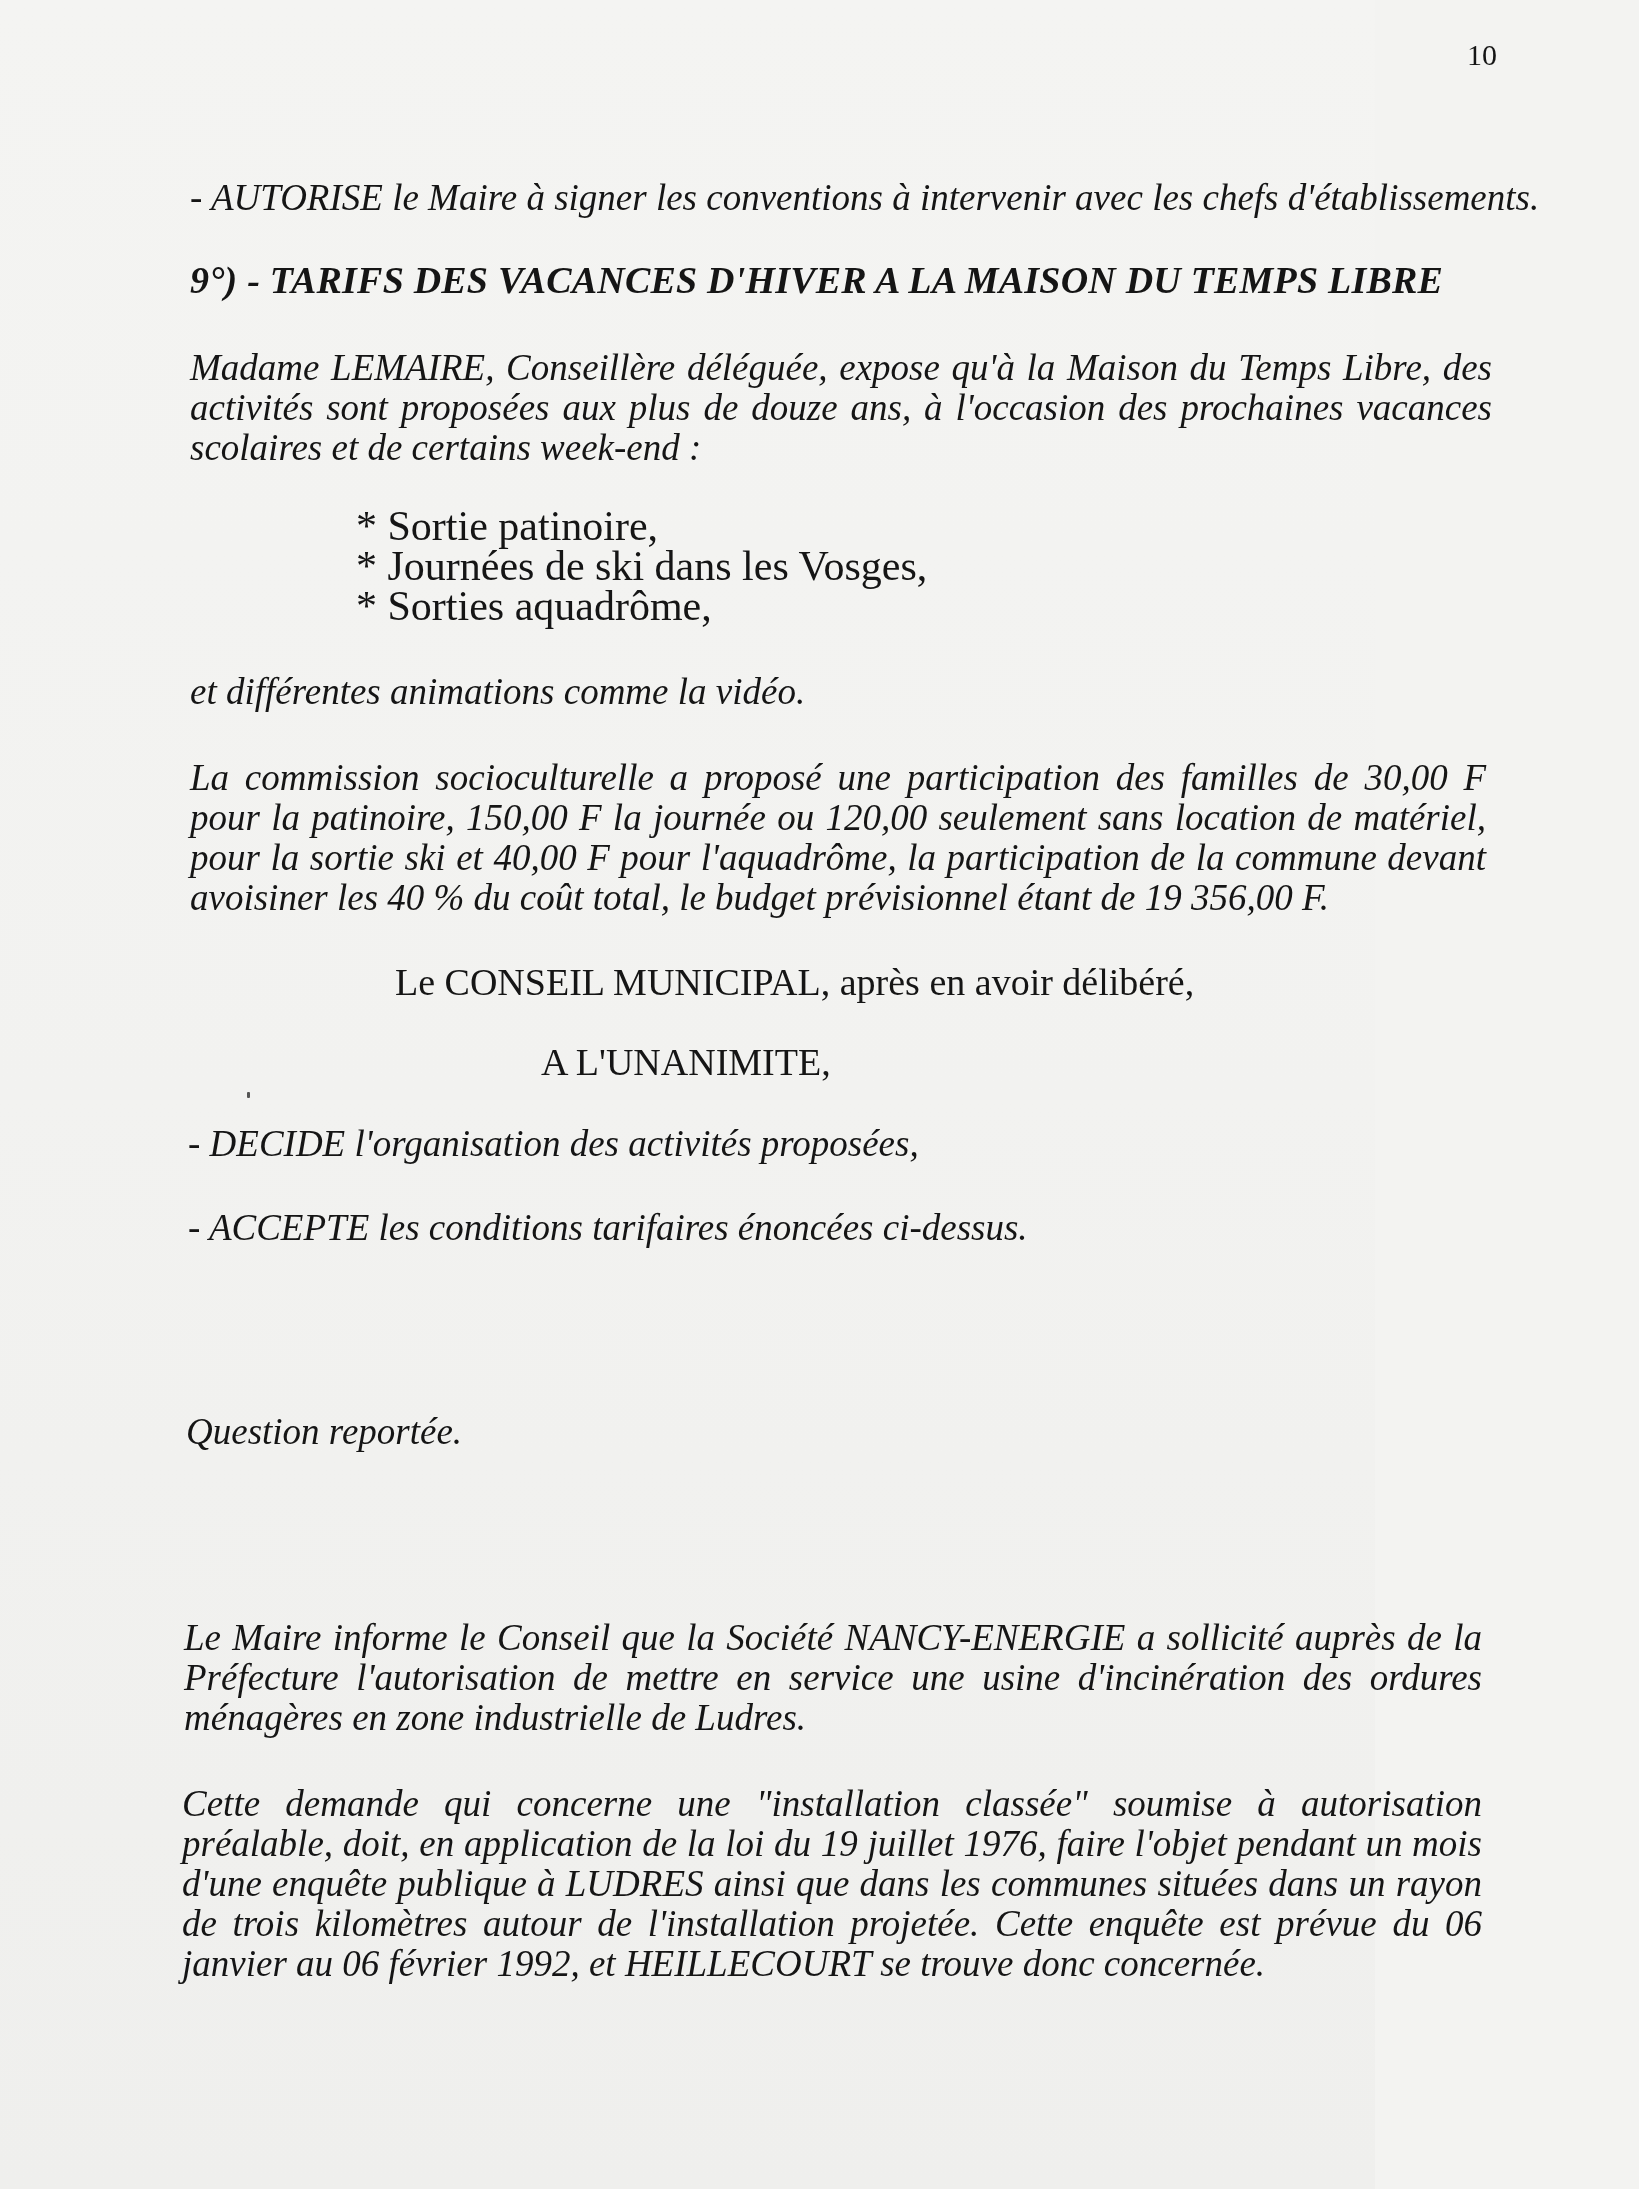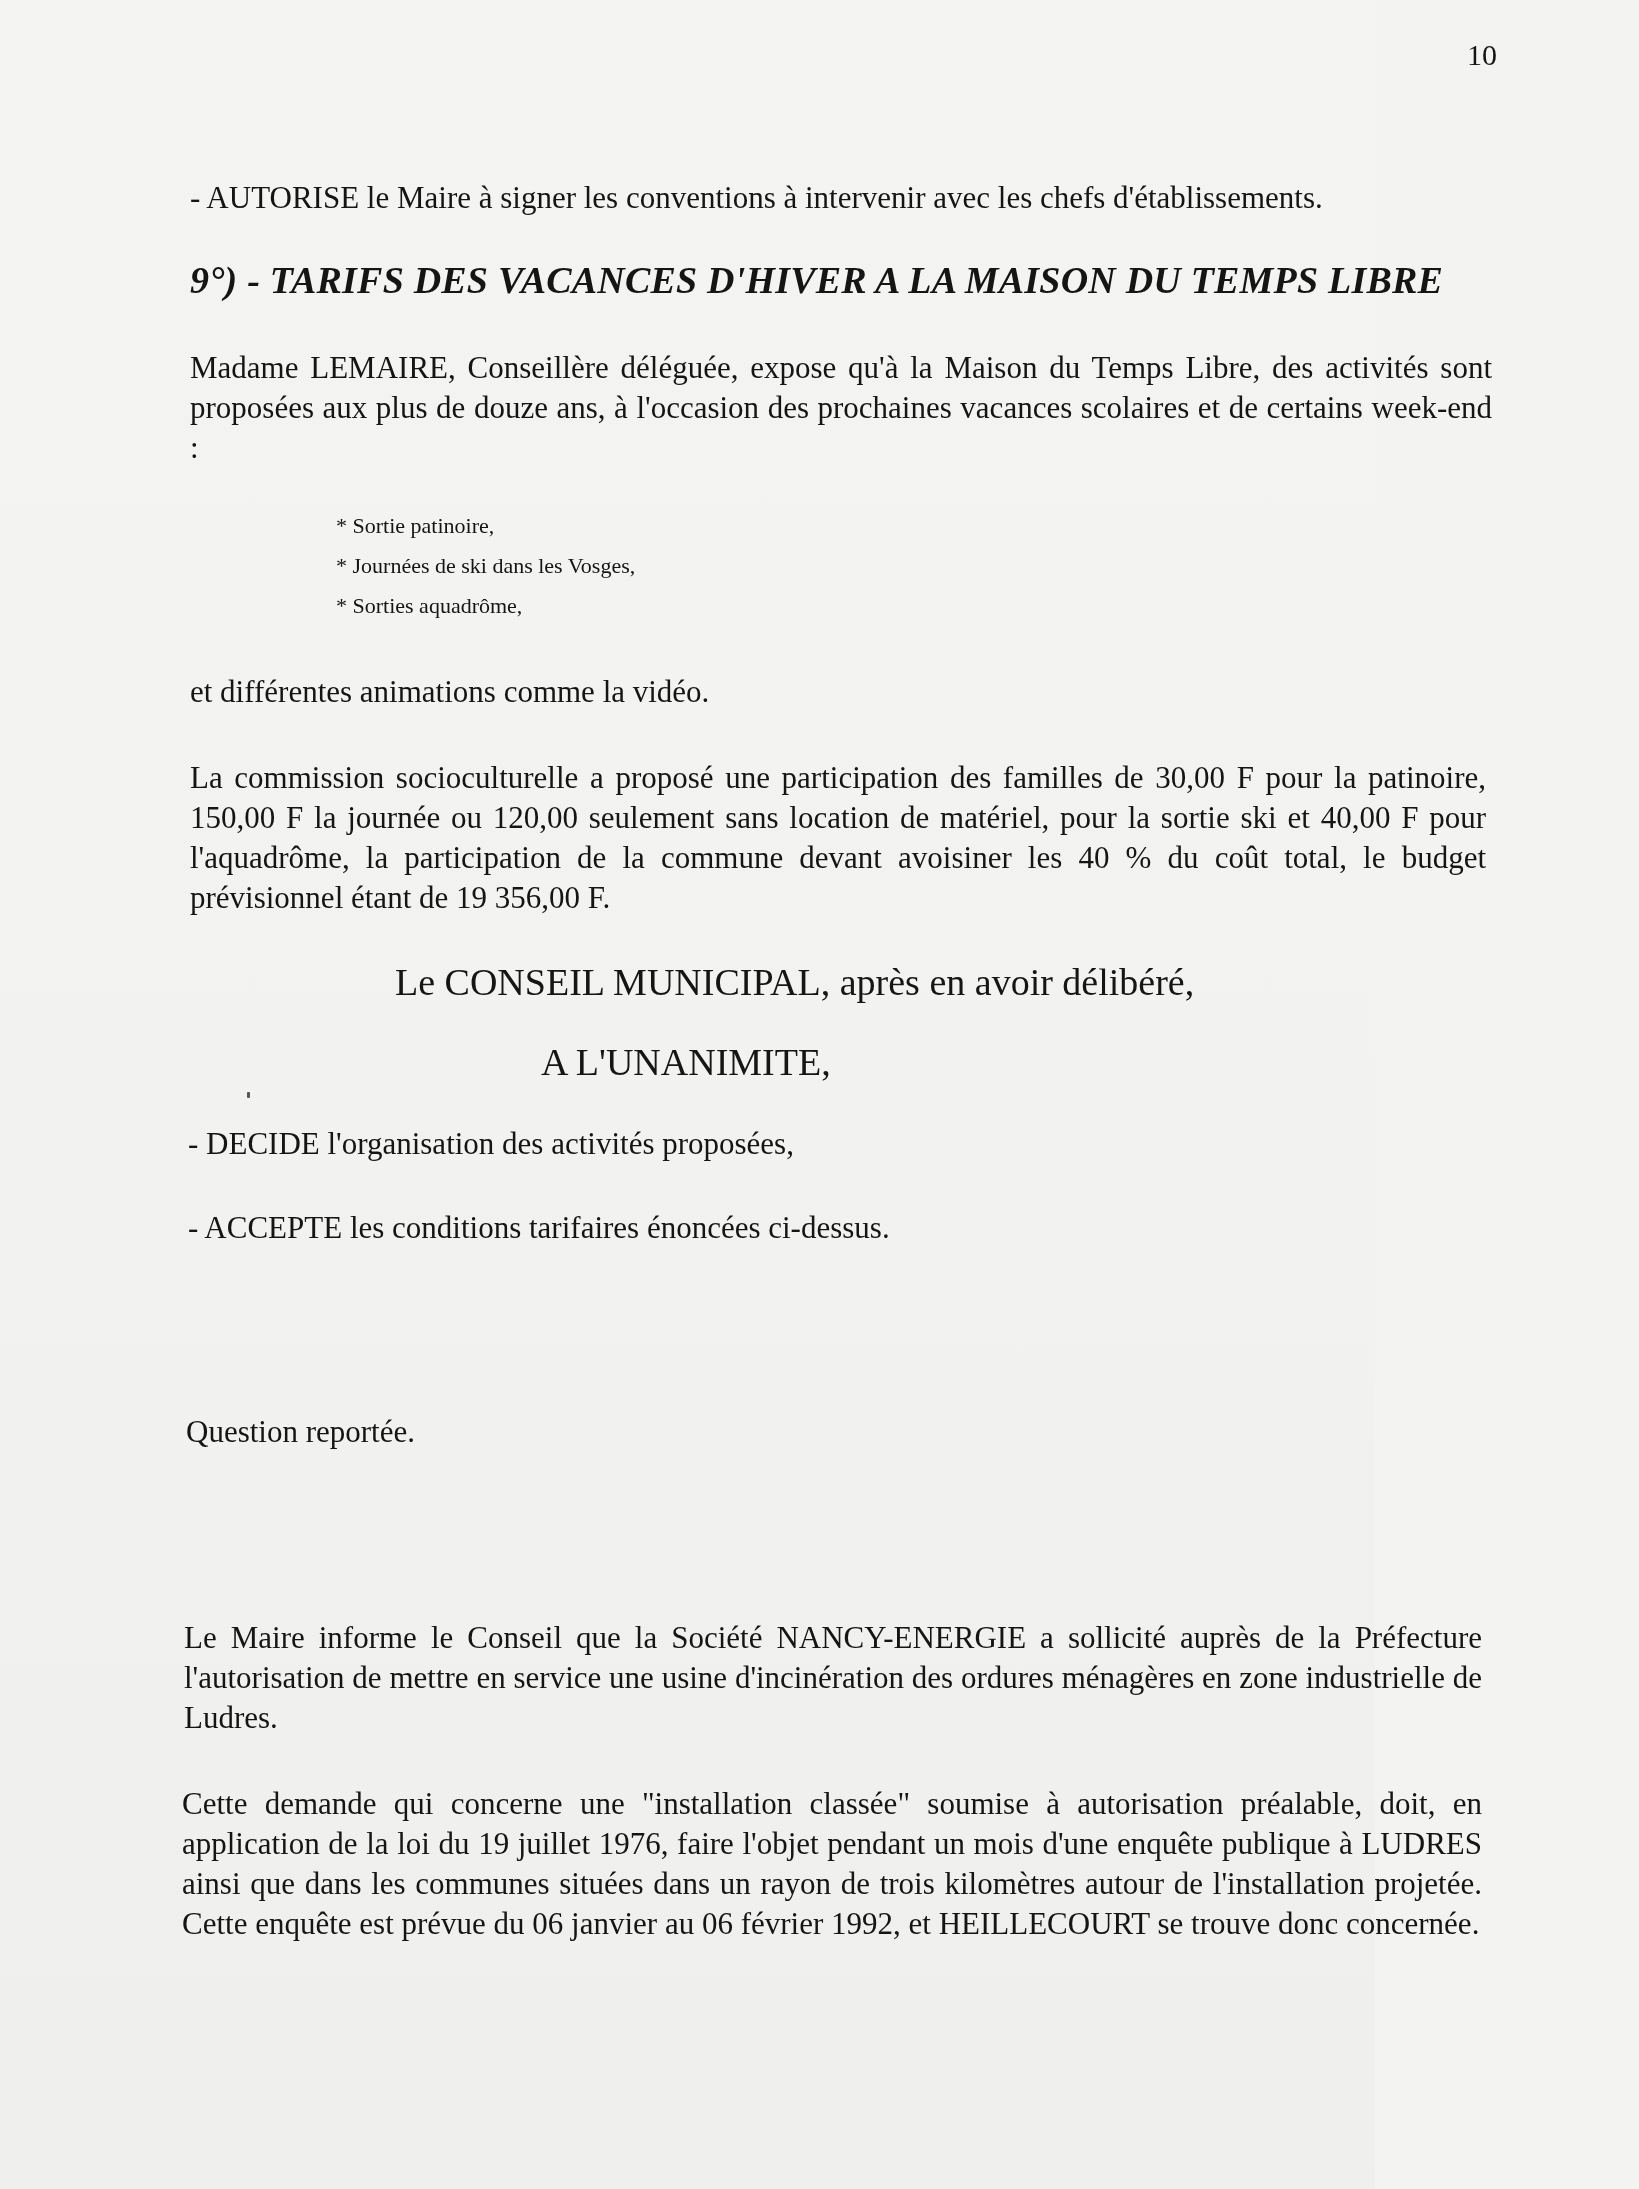--- a/index.html
+++ b/index.html
@@ -25,38 +25,39 @@
     .page-number {
       position: absolute;
       left: 1467px;
       top: 38px;
       font-size: 30px;
     }
     .block {
       position: absolute;
       left: 188px;
       width: 1296px;
-      font-size: 31px;
+      font-size: 37px;
       line-height: 40px;
+      font-style: italic;
     }
     .justify {
       text-align: justify;
       text-align-last: left;
     }
     .heading {
       font-style: italic;
       font-weight: bold;
       font-size: 38px;
       line-height: 40px;
       letter-spacing: 0.2px;
     }
     .bullets {
       position: absolute;
-      left: 336px;
-      font-size: 22px;
+      left: 356px;
+      font-size: 42px;
       line-height: 40px;
     }
     .bullet-item { white-space: nowrap; }
     .centered-line {
       position: absolute;
       font-size: 38px;
       line-height: 40px;
       white-space: nowrap;
     }
     .speck {

